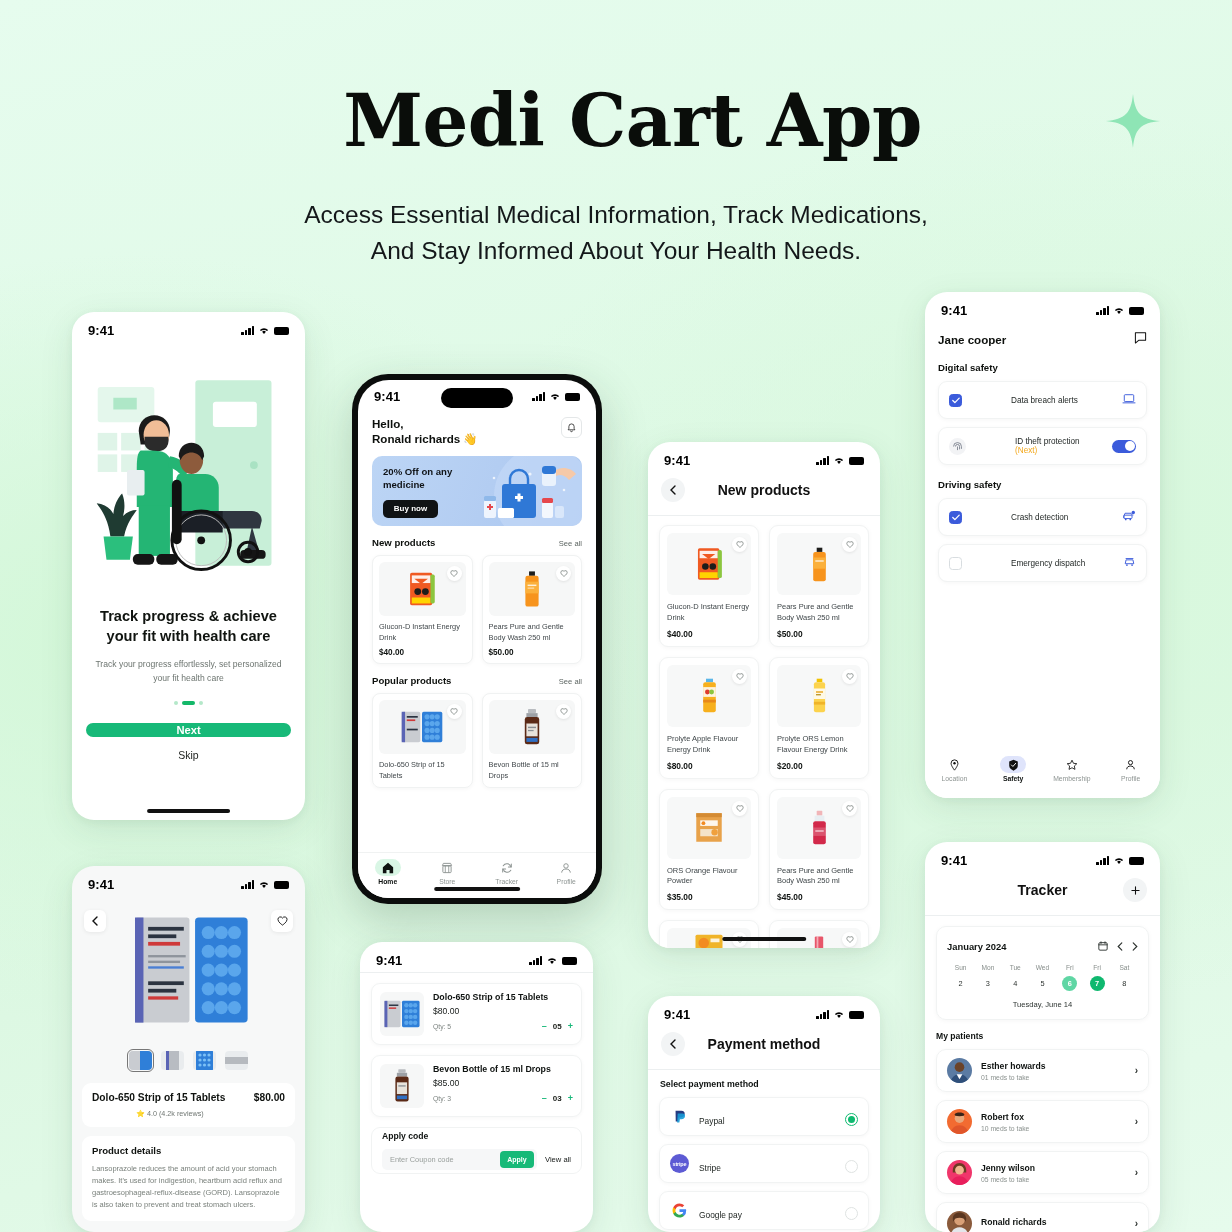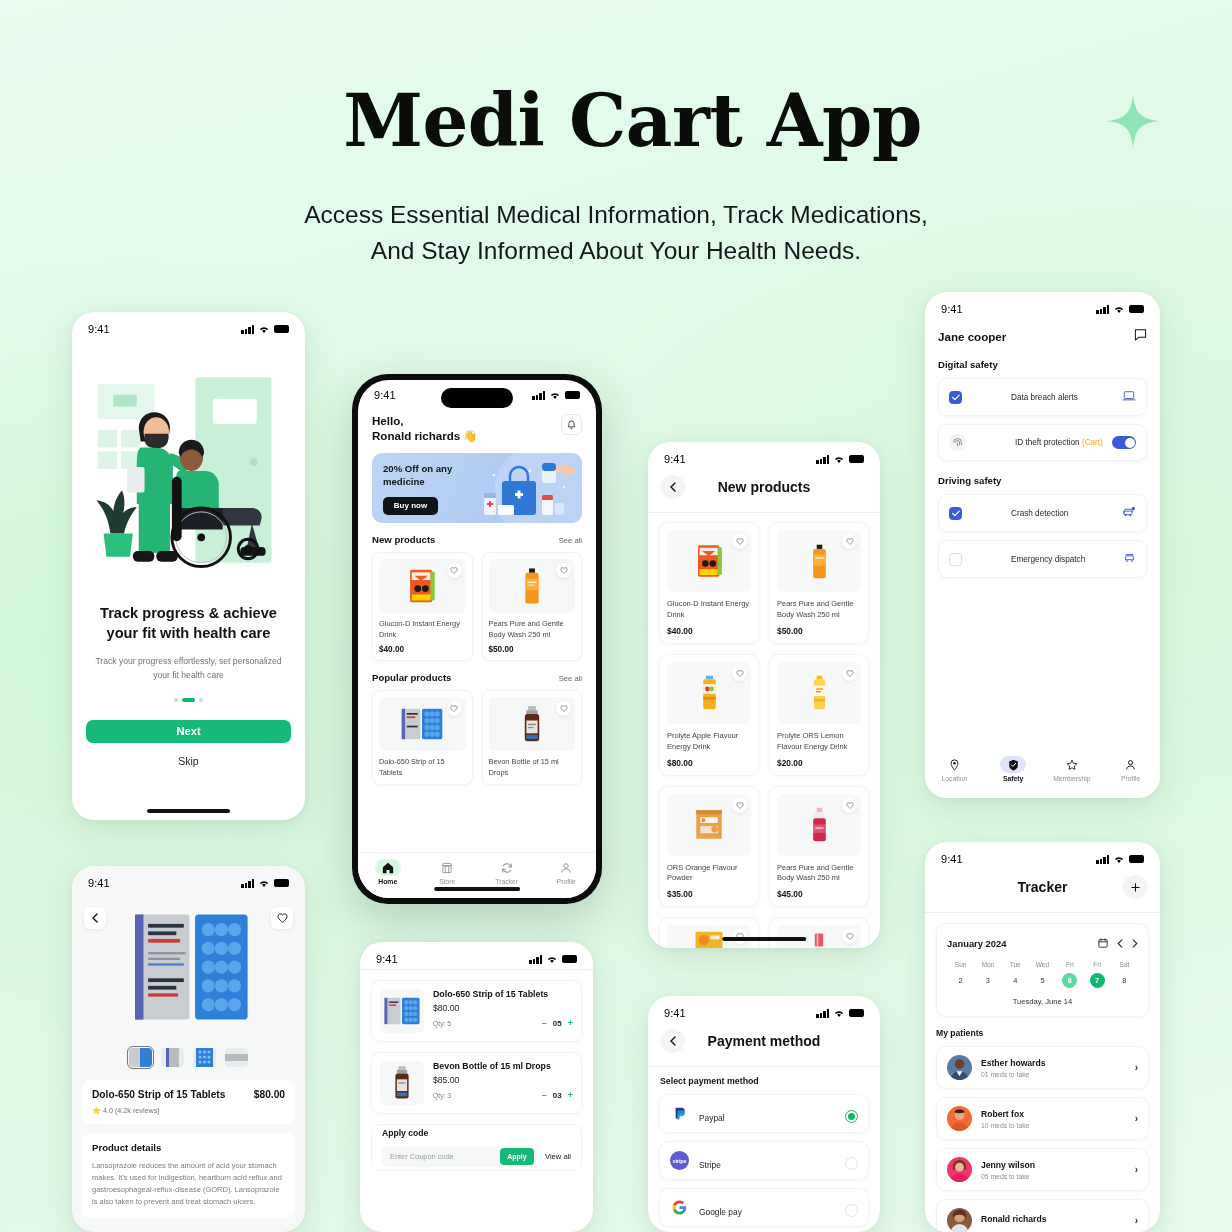--- a/index.html
+++ b/index.html
@@ -32,21 +32,21 @@
   }
 
   
   .phone {
     position: absolute; background: #fff;
     border-radius: 22px; overflow: hidden;
     box-shadow: 0 10px 34px rgba(40,80,50,.10), 0 2px 8px rgba(40,80,50,.06);
   }
   .sbar { display: flex; align-items: center; justify-content: space-between;
           padding: 11px 16px 4px; }
-  .sbar .t { font-size: 11px; font-weight: 400; color: #000; letter-spacing: .1px; }
+  .sbar .t { font-size: 13px; font-weight: 700; color: #000; letter-spacing: .1px; }
   .sbar .ic { display: flex; align-items: center; gap: 4px; }
   .bars { display: flex; align-items: flex-end; gap: 1.4px; height: 9px; }
   .bars i { width: 2.1px; background: #000; border-radius: .6px; display: block; }
   .bars i:nth-child(1){height:3.2px}.bars i:nth-child(2){height:5px}
   .bars i:nth-child(3){height:6.8px}.bars i:nth-child(4){height:8.6px}
   .batt { width: 15px; height: 8px; border-radius: 2px; background: #000; }
   .homebar { position: absolute; bottom: 7px; left: 50%; transform: translateX(-50%);
              width: 36%; height: 3.6px; background: #111; border-radius: 3px; }
   .scr-title { text-align: center; font-size: 14px; font-weight: 700; color: #111; }
   .navbar { display: flex; align-items: center; padding: 6px 13px 13px; position: relative; }
@@ -59,39 +59,39 @@
   #p1 { left: 72px; top: 312px; width: 233px; height: 508px; }
   .ob-art { height: 232px; margin: 12px 14px 0; position: relative;
             border-radius: 8px; overflow: hidden; }
   .ob-h { margin: 20px 16px 0; text-align: center; font-size: 14.6px;
           font-weight: 700; color: #101410; line-height: 1.38; }
   .ob-p { margin: 12px 18px 0; text-align: center; font-size: 8.6px;
           color: #6d7570; line-height: 1.55; }
   .dots { display: flex; justify-content: center; gap: 4px; margin-top: 16px; align-items: center; }
   .dots span { width: 4px; height: 4px; border-radius: 3px; background: #b4e8c9; }
   .dots span.on { width: 13px; background: #14b869; }
-  .btn-primary { margin: 18px 14px 0; height: 23px; border-radius: 7px;
+  .btn-primary { margin: 18px 14px 0; height: 14px; border-radius: 7px;
                  background: #17b978; color: #fff; font-size: 11.2px; font-weight: 600;
                  display: flex; align-items: center; justify-content: center; }
   .skip { margin-top: 12px; text-align: center; font-size: 10.5px; color: #1b1f1c; }
 
   
   #p2 { left: 72px; top: 866px; width: 233px; height: 366px; background: #f7f8f8; }
   .pd-top { height: 150px; background: #f7f8f8; position: relative; }
   .pd-sq { position: absolute; top: 14px; width: 22px; height: 22px; border-radius: 6px;
            background: #fff; display: flex; align-items: center; justify-content: center;
            box-shadow: 0 1px 4px rgba(0,0,0,.07); }
   .thumbs { display: flex; justify-content: center; gap: 9px; margin-top: 5px; }
   .thumb { width: 23px; height: 19px; border-radius: 4px; background: #e9ecee; overflow: hidden; }
   .thumb.sel { outline: 1.4px solid #777; outline-offset: 1.4px; }
   .card-w { margin: 13px 10px 0; background: #fff; border-radius: 9px; padding: 9px 10px; }
   .pd-row { display: flex; justify-content: space-between; align-items: baseline; }
   .pd-name { font-size: 10.2px; font-weight: 700; color: #0f120f; }
   .pd-price { font-size: 10.2px; font-weight: 700; color: #0f120f; }
-  .pd-rate { margin-top: 6px; font-size: 7.2px; color: #6f7672; }
+  .pd-rate { margin-top: 6px; font-size: 7.2px; color: #6f7672; margin-left: 44px; }
   .pd-h { font-size: 9.6px; font-weight: 700; color: #0f120f; }
   .pd-body { margin-top: 7px; font-size: 7.5px; line-height: 1.62; color: #7a817c; }
 
   
   #p3 { left: 352px; top: 374px; width: 250px; height: 530px;
         border-radius: 36px; background: #0b0d0c; padding: 6px;
         box-shadow: 0 16px 46px rgba(30,70,40,.22); }
   .inner { width: 100%; height: 100%; background: #fff; border-radius: 31px;
            overflow: hidden; position: relative; }
   .notch { position: absolute; top: 8px; left: 50%; transform: translateX(-50%);
@@ -993,21 +993,21 @@
         </svg>
     </div>
   </div>
   <div class="sf-row">
     <div class="fp">
       <svg width="11" height="11" viewBox="0 0 14 14">
           <path d="M2 7a5 5 0 0110 0v3M4.4 7a2.6 2.6 0 015.2 0v3.6M7 7v4.6" fill="none" stroke="#6b7280" stroke-width="1"></path>
         </svg>
     </div>
     <div class="sf-l">
-      <span>ID theft protection </span><span class="gold">(Cart)</span>
+      <span>ID theft protection </span><span class="gold">(Next)</span>
     </div>
     <div class="toggle">
         <i></i>
       </div>
   </div>
 
   <div class="sf-sec">Driving safety</div>
   <div class="sf-row">
     <div class="cbx on">
         <svg width="8" height="7" viewBox="0 0 10 8">

